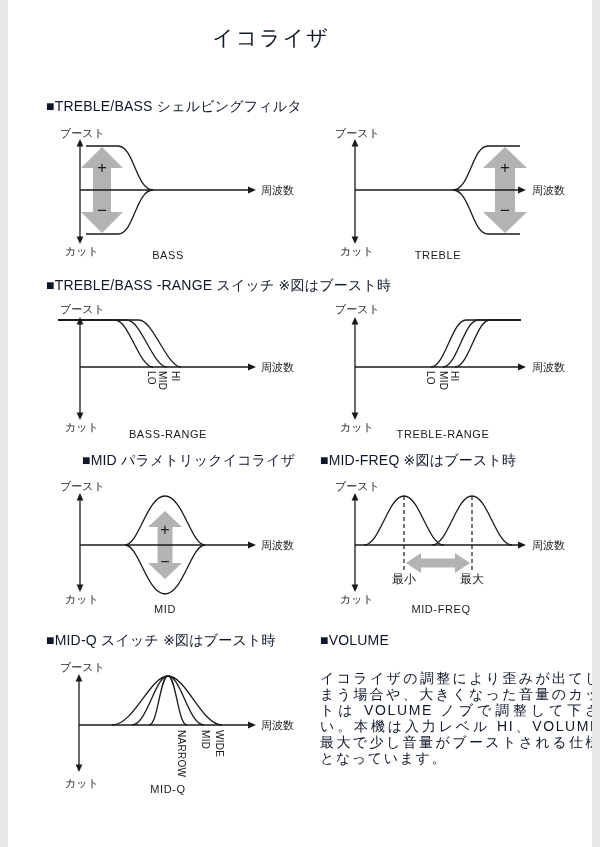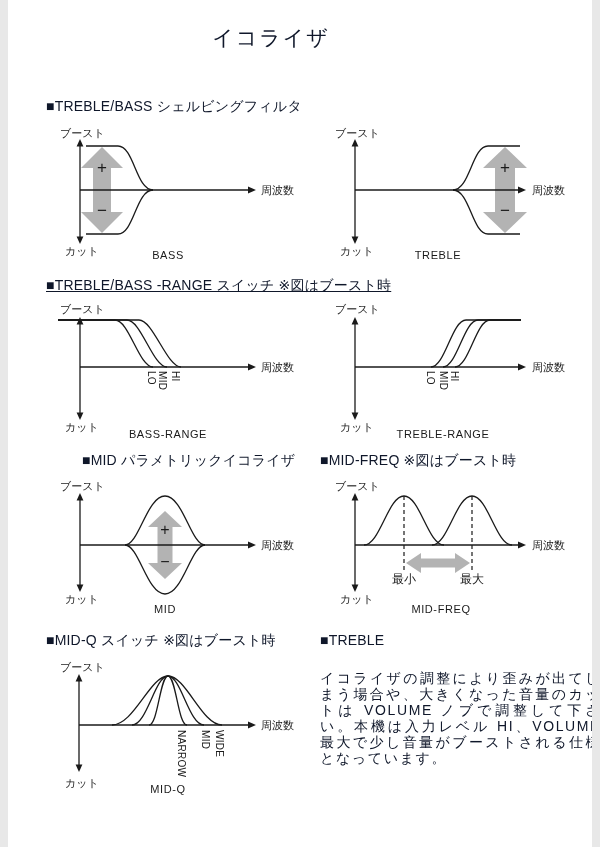--- a/index.html
+++ b/index.html
@@ -31,25 +31,25 @@
   .dashed { stroke:#1a1a1a; stroke-width:1.2; fill:none; stroke-dasharray:4 3; }
 </style>
 </head>
 <body>
 
 <div class="page">
 
   <div class="abs title" style="left:113px; top:24px; width:300px;">イコライザ</div>
 
   <div class="abs heading" style="left:38px; top:98px;">■TREBLE/BASS シェルビングフィルタ</div>
-  <div class="abs heading" style="left:38px; top:277px;text-decoration:underline;">■TREBLE/BASS -RANGE スイッチ ※図はブースト時</div>
+  <div class="abs heading" style="left:38px; top:277px;">■TREBLE/BASS -RANGE スイッチ ※図はブースト時</div>
   <div class="abs heading" style="left:38px; top:452px;margin-left:36px;">■MID パラメトリックイコライザ</div>
   <div class="abs heading" style="left:312px; top:452px;">■MID-FREQ ※図はブースト時</div>
   <div class="abs heading" style="left:38px; top:632px;">■MID-Q スイッチ ※図はブースト時</div>
-  <div class="abs heading" style="left:312px; top:632px;">■TREBLE</div>
+  <div class="abs heading" style="left:312px; top:632px;">■VOLUME</div>
 
   <svg class="abs" style="left:30px; top:120px;" width="280" height="145" viewBox="30 120 280 145">
     <polygon class="garrow" points="94,147 115,168 103,168 103,212 115,212 94,233 73,212 85,212 85,168 73,168"></polygon>
     <g>
       <line class="stroke" x1="72" y1="144" x2="72" y2="239"></line>
       <polygon class="fillk" points="72,139 68.6,146.5 75.4,146.5"></polygon>
       <polygon class="fillk" points="72,244 68.6,236.5 75.4,236.5"></polygon>
       <line class="stroke" x1="72" y1="190" x2="241" y2="190"></line>
       <polygon class="fillk" points="248,190 240,186.6 240,193.4"></polygon>
     </g>

